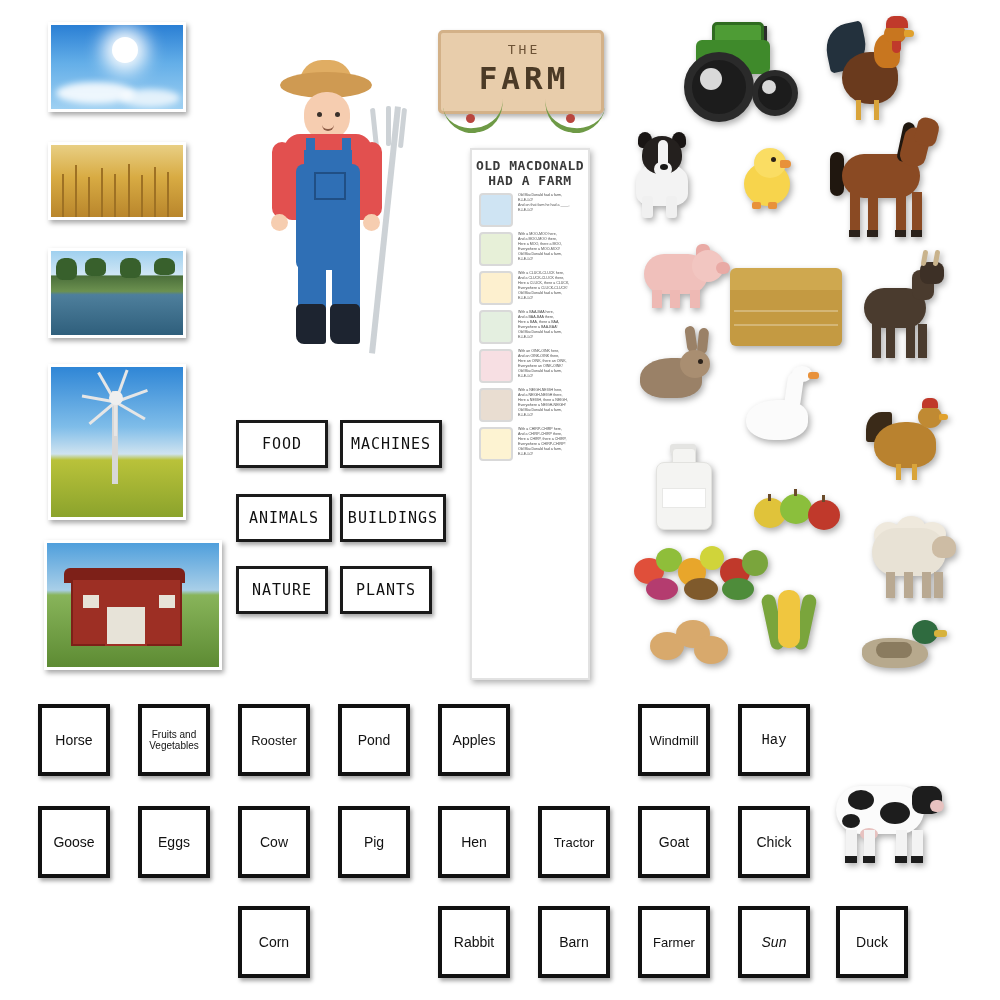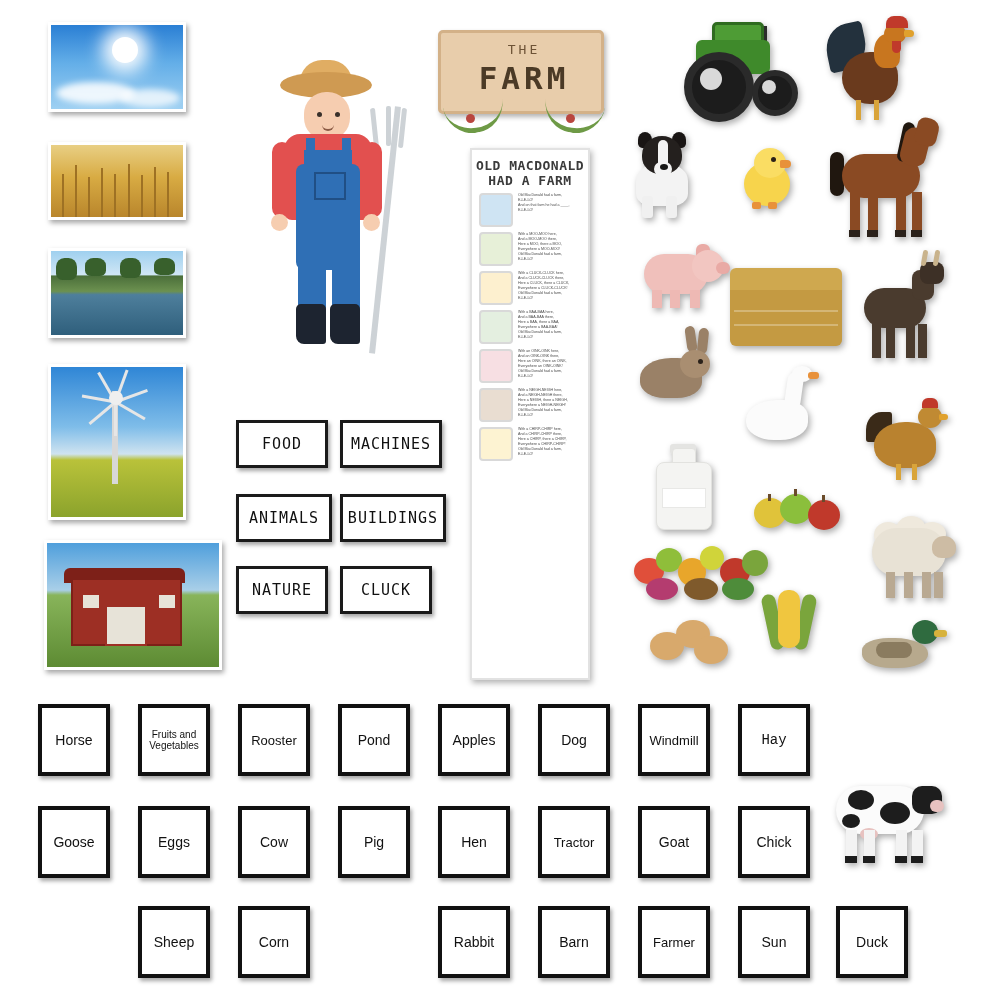--- a/index.html
+++ b/index.html
@@ -365,21 +365,21 @@
 Old MacDonald had a farm,
 E-I-E-I-O!</div>
     </div>
   </div>
 
   <div class="label-card" style="left:236px;top:420px;width:86px;height:42px;">FOOD</div>
   <div class="label-card" style="left:340px;top:420px;width:96px;height:42px;">MACHINES</div>
   <div class="label-card" style="left:236px;top:494px;width:90px;height:42px;">ANIMALS</div>
   <div class="label-card" style="left:340px;top:494px;width:100px;height:42px;">BUILDINGS</div>
   <div class="label-card" style="left:236px;top:566px;width:86px;height:42px;">NATURE</div>
-  <div class="label-card" style="left:340px;top:566px;width:86px;height:42px;">CLUCK</div>
+  <div class="label-card" style="left:340px;top:566px;width:86px;height:42px;">PLANTS</div>
 
   <div class="cut tractor" style="left:674px;top:22px;width:130px;height:92px;">
     <div class="pipe"></div>
     <div class="cab"></div>
     <div class="body"></div>
     <div class="wheelB"></div>
       <div class="hub" style="left:26px;top:46px;width:22px;height:22px;"></div>
     <div class="wheelF"></div>
       <div class="hub" style="left:88px;top:58px;width:14px;height:14px;"></div>
   </div>
@@ -562,34 +562,32 @@
       <div class="hoofcw" style="left:37px"></div>
     <div class="hoofcw" style="left:69px"></div>
       <div class="hoofcw" style="left:85px"></div>
   </div>
 
   <div class="word-card" style="left:38px;top:704px;">Horse</div>
   <div class="word-card small" style="left:138px;top:704px;">Fruits and Vegetables</div>
   <div class="word-card small" style="left:238px;top:704px;font-size:13px;">Rooster</div>
   <div class="word-card" style="left:338px;top:704px;">Pond</div>
   <div class="word-card" style="left:438px;top:704px;">Apples</div>
-  <div class="word-card" style="left:538px;top:704px;">Dog</div>
   <div class="word-card small" style="left:638px;top:704px;font-size:13px;">Windmill</div>
   <div class="word-card" style="left:738px;top:704px;font-family:Liberation Mono, monospace;">Hay</div>
 
   <div class="word-card" style="left:38px;top:806px;">Goose</div>
   <div class="word-card" style="left:138px;top:806px;">Eggs</div>
   <div class="word-card" style="left:238px;top:806px;">Cow</div>
   <div class="word-card" style="left:338px;top:806px;">Pig</div>
   <div class="word-card" style="left:438px;top:806px;">Hen</div>
   <div class="word-card small" style="left:538px;top:806px;font-size:13px;">Tractor</div>
   <div class="word-card" style="left:638px;top:806px;">Goat</div>
   <div class="word-card" style="left:738px;top:806px;">Chick</div>
 
-  <div class="word-card" style="left:138px;top:906px;">Sheep</div>
   <div class="word-card" style="left:238px;top:906px;">Corn</div>
   <div class="word-card" style="left:438px;top:906px;">Rabbit</div>
   <div class="word-card" style="left:538px;top:906px;">Barn</div>
   <div class="word-card small" style="left:638px;top:906px;font-size:13px;">Farmer</div>
-  <div class="word-card" style="left:738px;top:906px;">Sun</div>
+  <div class="word-card" style="left:738px;top:906px;font-style:italic;">Sun</div>
   <div class="word-card" style="left:836px;top:906px;">Duck</div>
 
 </div>
 
 </body></html>

